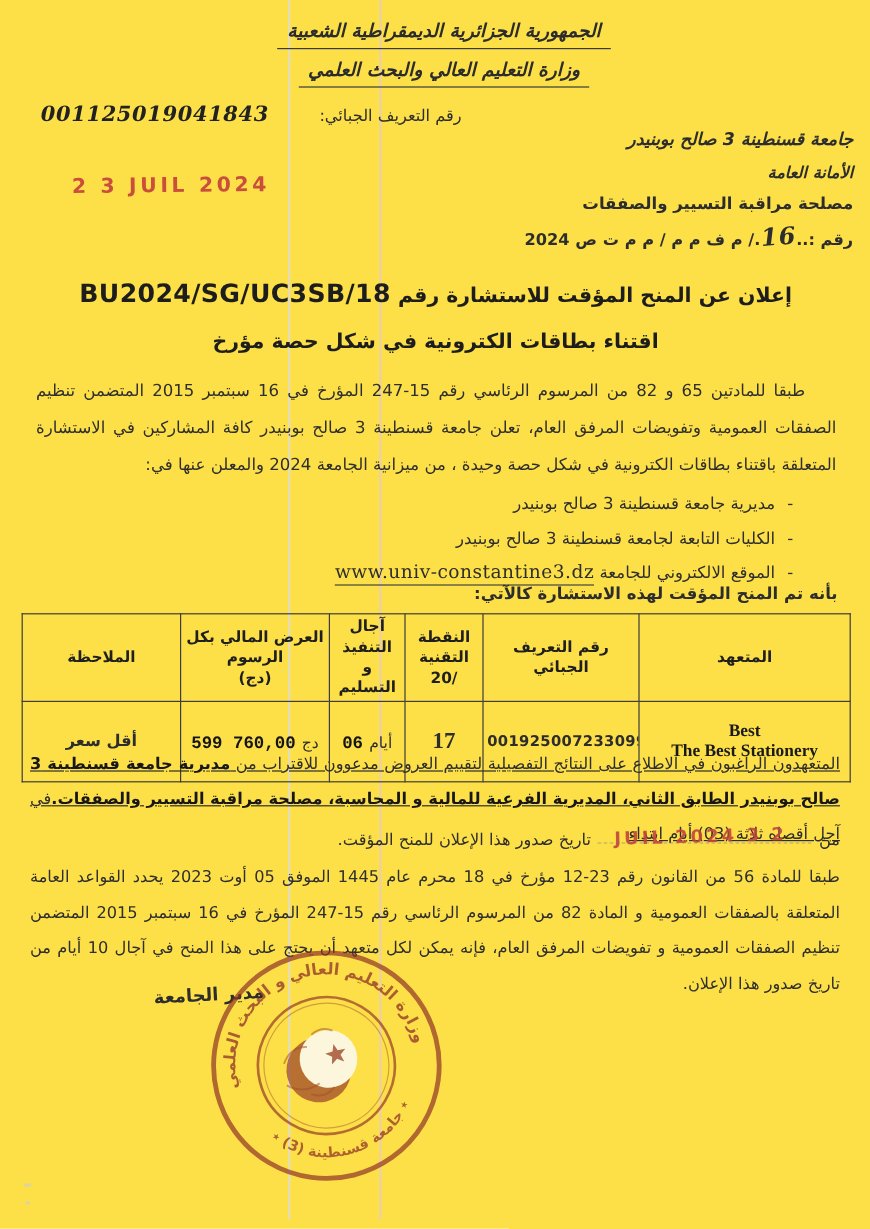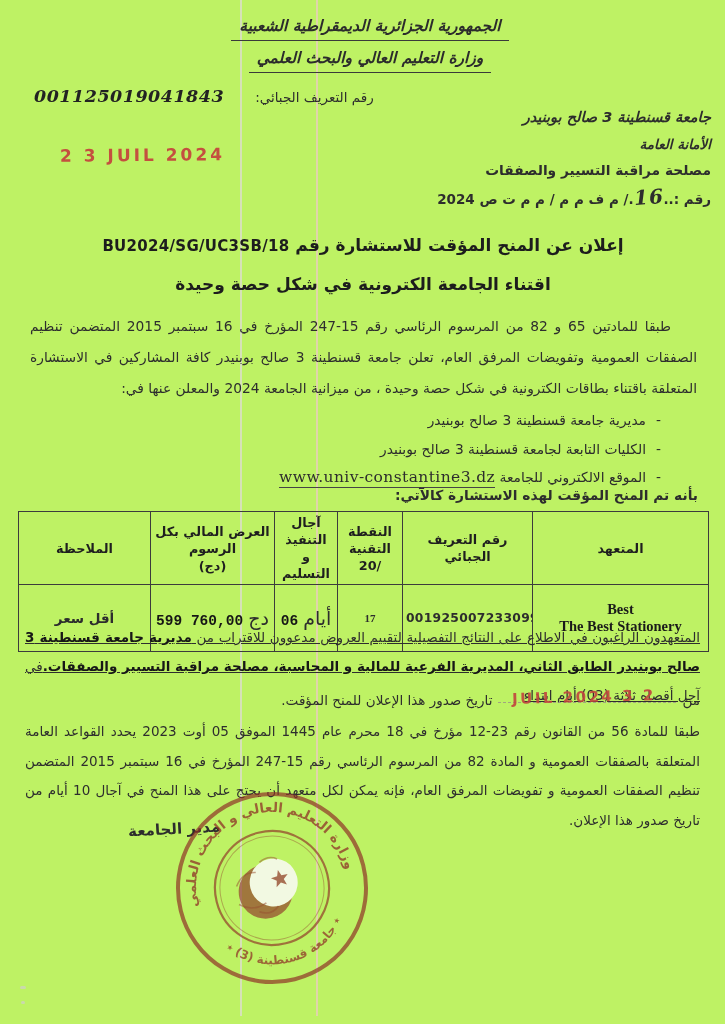--- a/index.html
+++ b/index.html
@@ -1,30 +1,30 @@
 <!DOCTYPE html>
 <html><head>
 <meta charset="utf-8">
 <style>
   html,body{margin:0;padding:0;background:#fcfbf8;}
-  #page{position:relative;width:725px;height:1024px;background:#bef264;overflow:hidden;
+  #page{position:relative;width:725px;height:1024px;background:#fde047;overflow:hidden;
         font-family:"DejaVu Sans",sans-serif;color:#2d2d2d;}
   
   .fold{position:absolute;top:0;height:1016px;width:2px;}
   .fold-gray{left:240px;background:#dedcd4;opacity:.75;}
   .fold-tan{left:316px;background:#e9cdbc;opacity:.8;}
   .speck{position:absolute;background:#cfcfcb;opacity:.7;border-radius:2px;}
 
   
   .hdr-center{position:absolute;left:115px;top:16px;width:510px;text-align:center;direction:rtl;}
   .hdr-line{display:inline-block;font-size:15.5px;font-weight:bold;font-style:italic;
             color:#2c2c2c;padding:0 8px 5px;border-bottom:1.4px solid #3a3a3a;margin-bottom:7px;}
 
   
-  .tax-row{position:absolute;left:34px;top:86px;display:flex;align-items:baseline;gap:8px;}
+  .tax-row{position:absolute;left:34px;top:86px;display:flex;align-items:baseline;gap:19px;}
   .tax-num{font-family:"DejaVu Serif",serif;font-style:italic;font-weight:bold;
            font-size:17.5px;letter-spacing:.5px;color:#222;}
   .tax-label{font-size:13.5px;direction:rtl;margin-left:23px;}
 
   
   .date-stamp{position:absolute;color:#c5433c;font-weight:bold;letter-spacing:3px;
               font-family:"DejaVu Sans",sans-serif;opacity:.92;white-space:nowrap;}
   .stamp-a{left:60px;top:145px;font-size:17px;transform:rotate(-.6deg);}
 
   
@@ -32,21 +32,21 @@
   .org-uni{font-size:14.5px;font-weight:bold;font-style:italic;}
   .org-sec{font-size:13.5px;font-weight:bold;font-style:italic;}
   .org-dir,.org-srv{font-size:13.8px;font-weight:600;}
   .org-ref{font-size:13.5px;font-weight:600;}
   .ref-num{display:inline-block;font-family:"DejaVu Serif",serif;font-style:italic;
            font-weight:bold;font-size:20px;transform:rotate(-4deg);letter-spacing:1px;}
 
   
   .title{position:absolute;left:58px;top:226px;width:610px;text-align:center;direction:rtl;
          font-weight:bold;font-size:17px;line-height:38px;color:#1d1d1d;}
-  .title-ref{direction:ltr;unicode-bidi:embed;font-size:15px;letter-spacing:.3px;margin-top:33px;}
+  .title-ref{direction:ltr;unicode-bidi:embed;font-size:21px;letter-spacing:.3px;margin-top:33px;}
 
   
   .para{position:absolute;direction:rtl;text-align:justify;color:#2e2e2e;}
   .para1{right:28px;left:30px;top:311px;font-size:13.8px;line-height:31px;text-indent:26px;}
   .bullets{position:absolute;right:64px;top:406px;direction:rtl;font-size:13.8px;line-height:28.5px;
            list-style:none;margin:0;padding:0;text-align:right;}
   .bullets li{white-space:nowrap;}
   .b-marker{margin-left:10px;}
   .b-url{direction:ltr;unicode-bidi:embed;font-family:"DejaVu Serif",serif;font-size:15.5px;
          letter-spacing:.4px;border-bottom:1.2px solid #444;padding-bottom:1px;}
@@ -56,24 +56,24 @@
   table.award{position:absolute;left:18px;top:511px;width:690px;border-collapse:collapse;
               direction:rtl;table-layout:fixed;}
   table.award td,table.award th{border:1.4px solid #3c3c3c;vertical-align:middle;
               text-align:center;padding:2px 3px;overflow:hidden;}
   th.h{font-size:12.8px;font-weight:bold;line-height:17px;height:44px;color:#1f1f1f;}
   .h-sub{display:block;}
   tr.data td{height:62px;}
   .co-line1,.co-line2{display:block;direction:ltr;font-family:"Liberation Serif",serif;
               font-weight:bold;font-size:14.5px;color:#1a1a1a;}
   .cell-tax{font-size:12.3px;font-weight:600;letter-spacing:.3px;direction:ltr;}
-  .cell-score{font-family:"Liberation Serif",serif;font-weight:bold;font-size:11px;}
+  .cell-score{font-family:"Liberation Serif",serif;font-weight:bold;font-size:19px;}
   .cell-delay,.cell-offer{direction:ltr;}
   .num-b{font-family:Liberation Mono, monospace;font-weight:bold;font-size:14.5px;color:#151515;}
-  .unit-ar{font-size:19px;}
+  .unit-ar{font-size:13px;}
   .cell-note{font-size:13.5px;font-weight:600;}
 
   .para2{left:25px;right:25px;top:623px;font-size:13.5px;line-height:29px;text-decoration:underline;}
   .p-bold{font-weight:bold;color:#171717;}
 
   
   .stamp-line{position:absolute;right:25px;left:25px;top:688px;direction:rtl;display:flex;
               align-items:center;font-size:13.5px;gap:6px;}
   .gapline{position:relative;width:178px;height:24px;flex:0 0 auto;}
   .gapline::before{content:"";position:absolute;left:0;right:0;top:14px;
@@ -117,21 +117,21 @@
     <div class="org-ref">
       <span>رقم :</span><span>..</span><span class="ref-num">16</span><span>.</span><span>/ م ف م م / م م ت ص 2024</span>
     </div>
   </div>
 
   <div class="title">
     <div>
       <span>إعلان عن المنح المؤقت للاستشارة رقم</span>
       <span class="title-ref">BU2024/SG/UC3SB/18</span>
     </div>
-    <div>اقتناء الجامعة الكترونية  في شكل حصة وحيدة</div>
+    <div>اقتناء بطاقات الكترونية  في شكل حصة مؤرخ</div>
   </div>
 
   <div class="para para1">طبقا للمادتين 65 و 82 من المرسوم الرئاسي رقم 15-247 المؤرخ في 16 سبتمبر 2015 المتضمن تنظيم الصفقات العمومية وتفويضات المرفق العام، تعلن  جامعة قسنطينة 3 صالح بوبنيدر كافة المشاركين في الاستشارة المتعلقة باقتناء بطاقات الكترونية في شكل حصة وحيدة ، من ميزانية الجامعة 2024 والمعلن عنها في:</div>
 
   <ul class="bullets">
     <li>
       <span class="b-marker">-</span><span>مديرية جامعة قسنطينة 3 صالح بوبنيدر</span>
     </li>
     <li>
       <span class="b-marker">-</span><span>الكليات التابعة لجامعة قسنطينة 3 صالح بوبنيدر</span>

